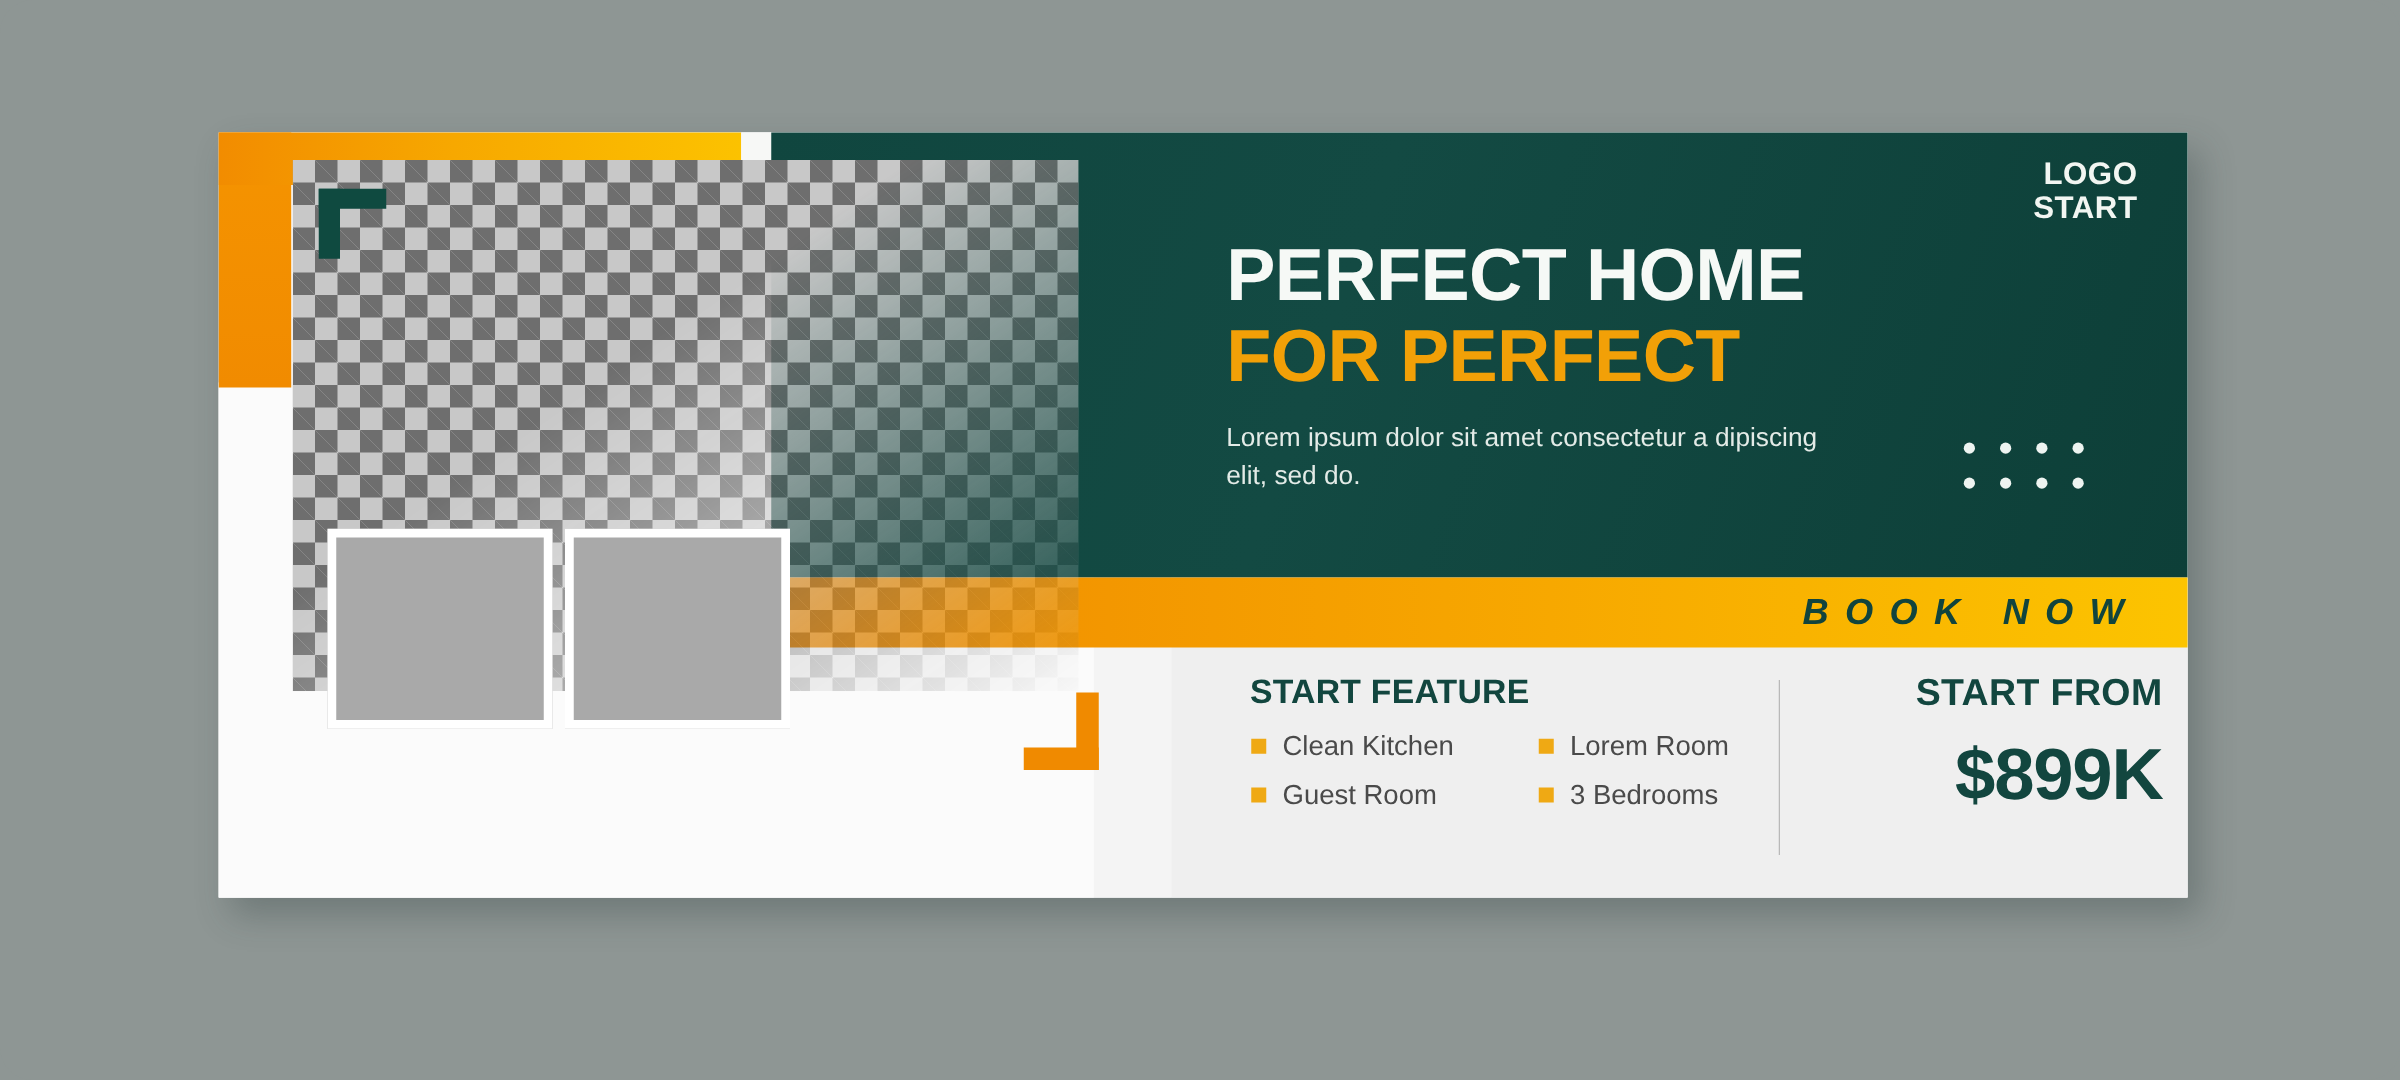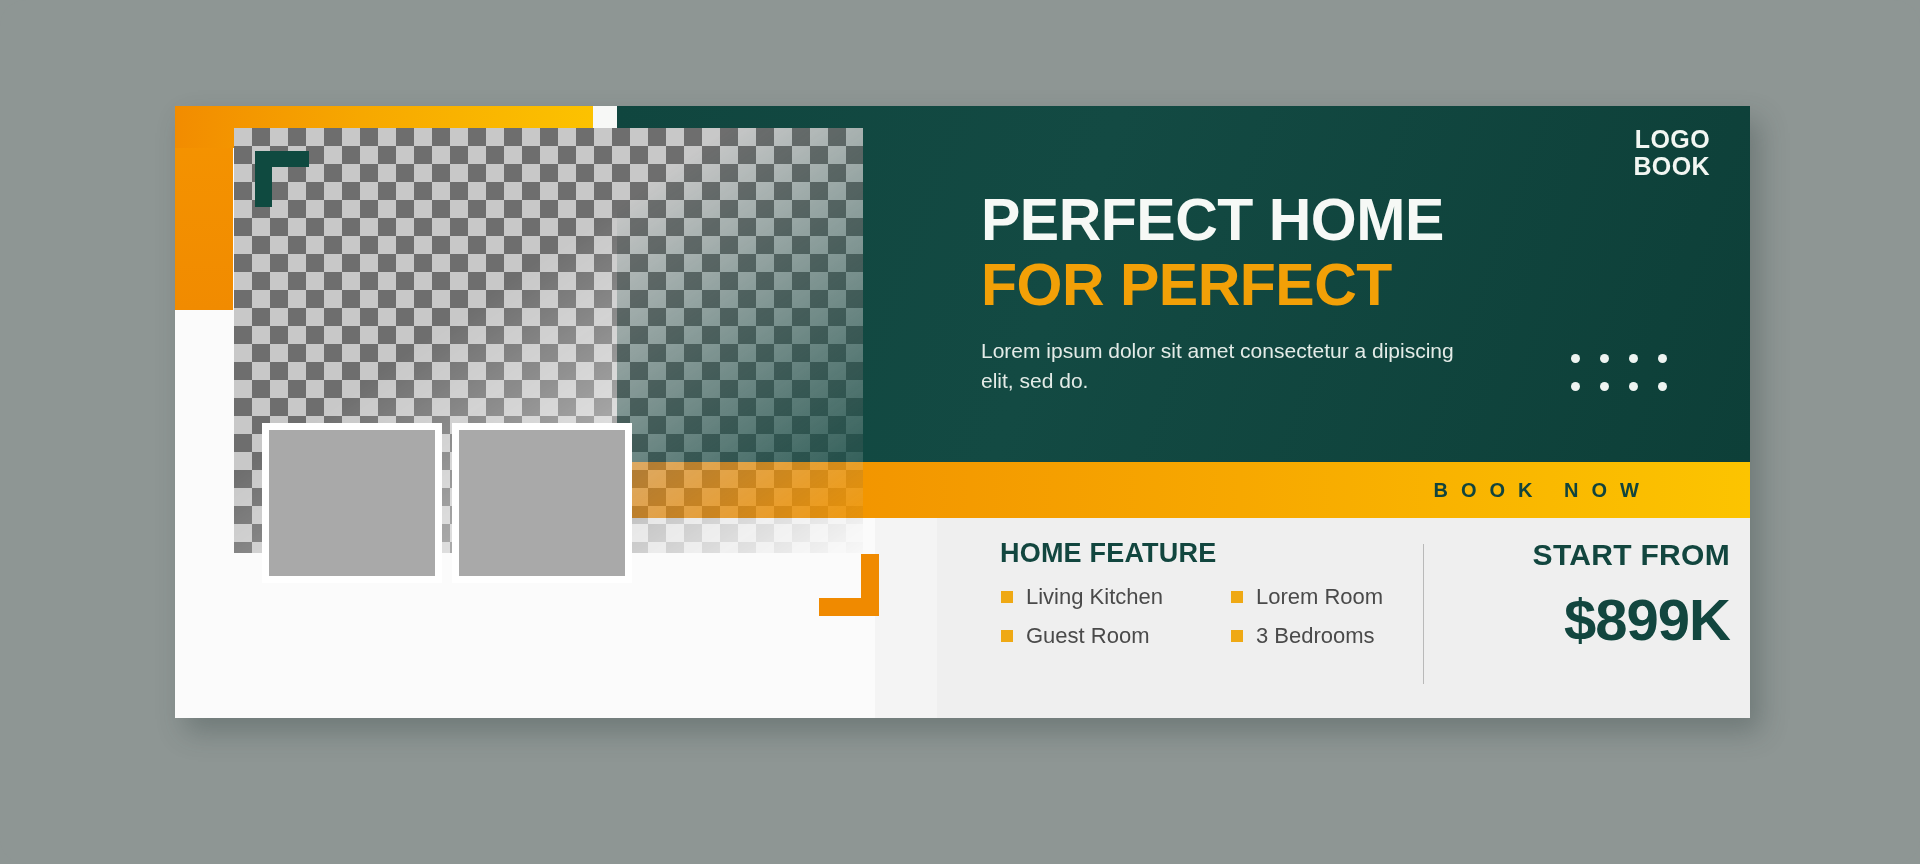--- a/index.html
+++ b/index.html
@@ -112,24 +112,25 @@
     width: 1133px;
     height: 56px;
     background: linear-gradient(90deg, #f08a00 0%, #f7a800 55%, #fcc400 100%);
     display: flex;
     align-items: center;
     justify-content: flex-end;
   }
   .booknow-label {
     color: #11443d;
     font-weight: 700;
-    font-size: 20px;
+    font-size: 29px;
     letter-spacing: 13px;
-    padding-right: 98px;
+    padding-right: 38px;
     font-family: "Liberation Sans", sans-serif;
+    font-style: italic;
   }
 
   
   .logo-here {
     position: absolute;
     right: 40px;
     top: 20px;
     text-align: right;
     color: #f2f6f2;
     font-weight: 800;
@@ -340,21 +341,21 @@
     <div class="lower-left-white-inner"></div>
     <div class="features-bg"></div>
 
     <div class="orange-left-col"></div>
     <div class="orange-top-bar"></div>
     <div class="white-sliver"></div>
 
     <div class="green-panel">
       <div class="logo-here">
         <div>LOGO</div>
-        <div>BOOK</div>
+        <div>START</div>
       </div>
 
       <div class="dot-grid">
         <span></span>
         <span></span>
         <span></span>
         <span></span>
         <span></span>
         <span></span>
         <span></span>
@@ -372,27 +373,27 @@
       <span class="booknow-label">BOOK NOW</span>
     </div>
 
     <div class="photo-main"></div>
     <div class="bracket-green"></div>
     <div class="bracket-orange"></div>
 
     <div class="thumb thumb-1"></div>
     <div class="thumb thumb-2"></div>
 
-    <div class="feature-title">HOME FEATURE</div>
+    <div class="feature-title">START FEATURE</div>
 
     <div class="feature-cols">
       <div class="feature-col feature-col-1">
         <div class="feature-item">
           <span class="feature-bullet"></span>
-          <span>Living Kitchen</span>
+          <span>Clean Kitchen</span>
         </div>
         <div class="feature-item">
           <span class="feature-bullet"></span>
           <span>Guest Room</span>
         </div>
       </div>
       <div class="feature-col">
         <div class="feature-item">
           <span class="feature-bullet"></span>
           <span>Lorem Room</span>

